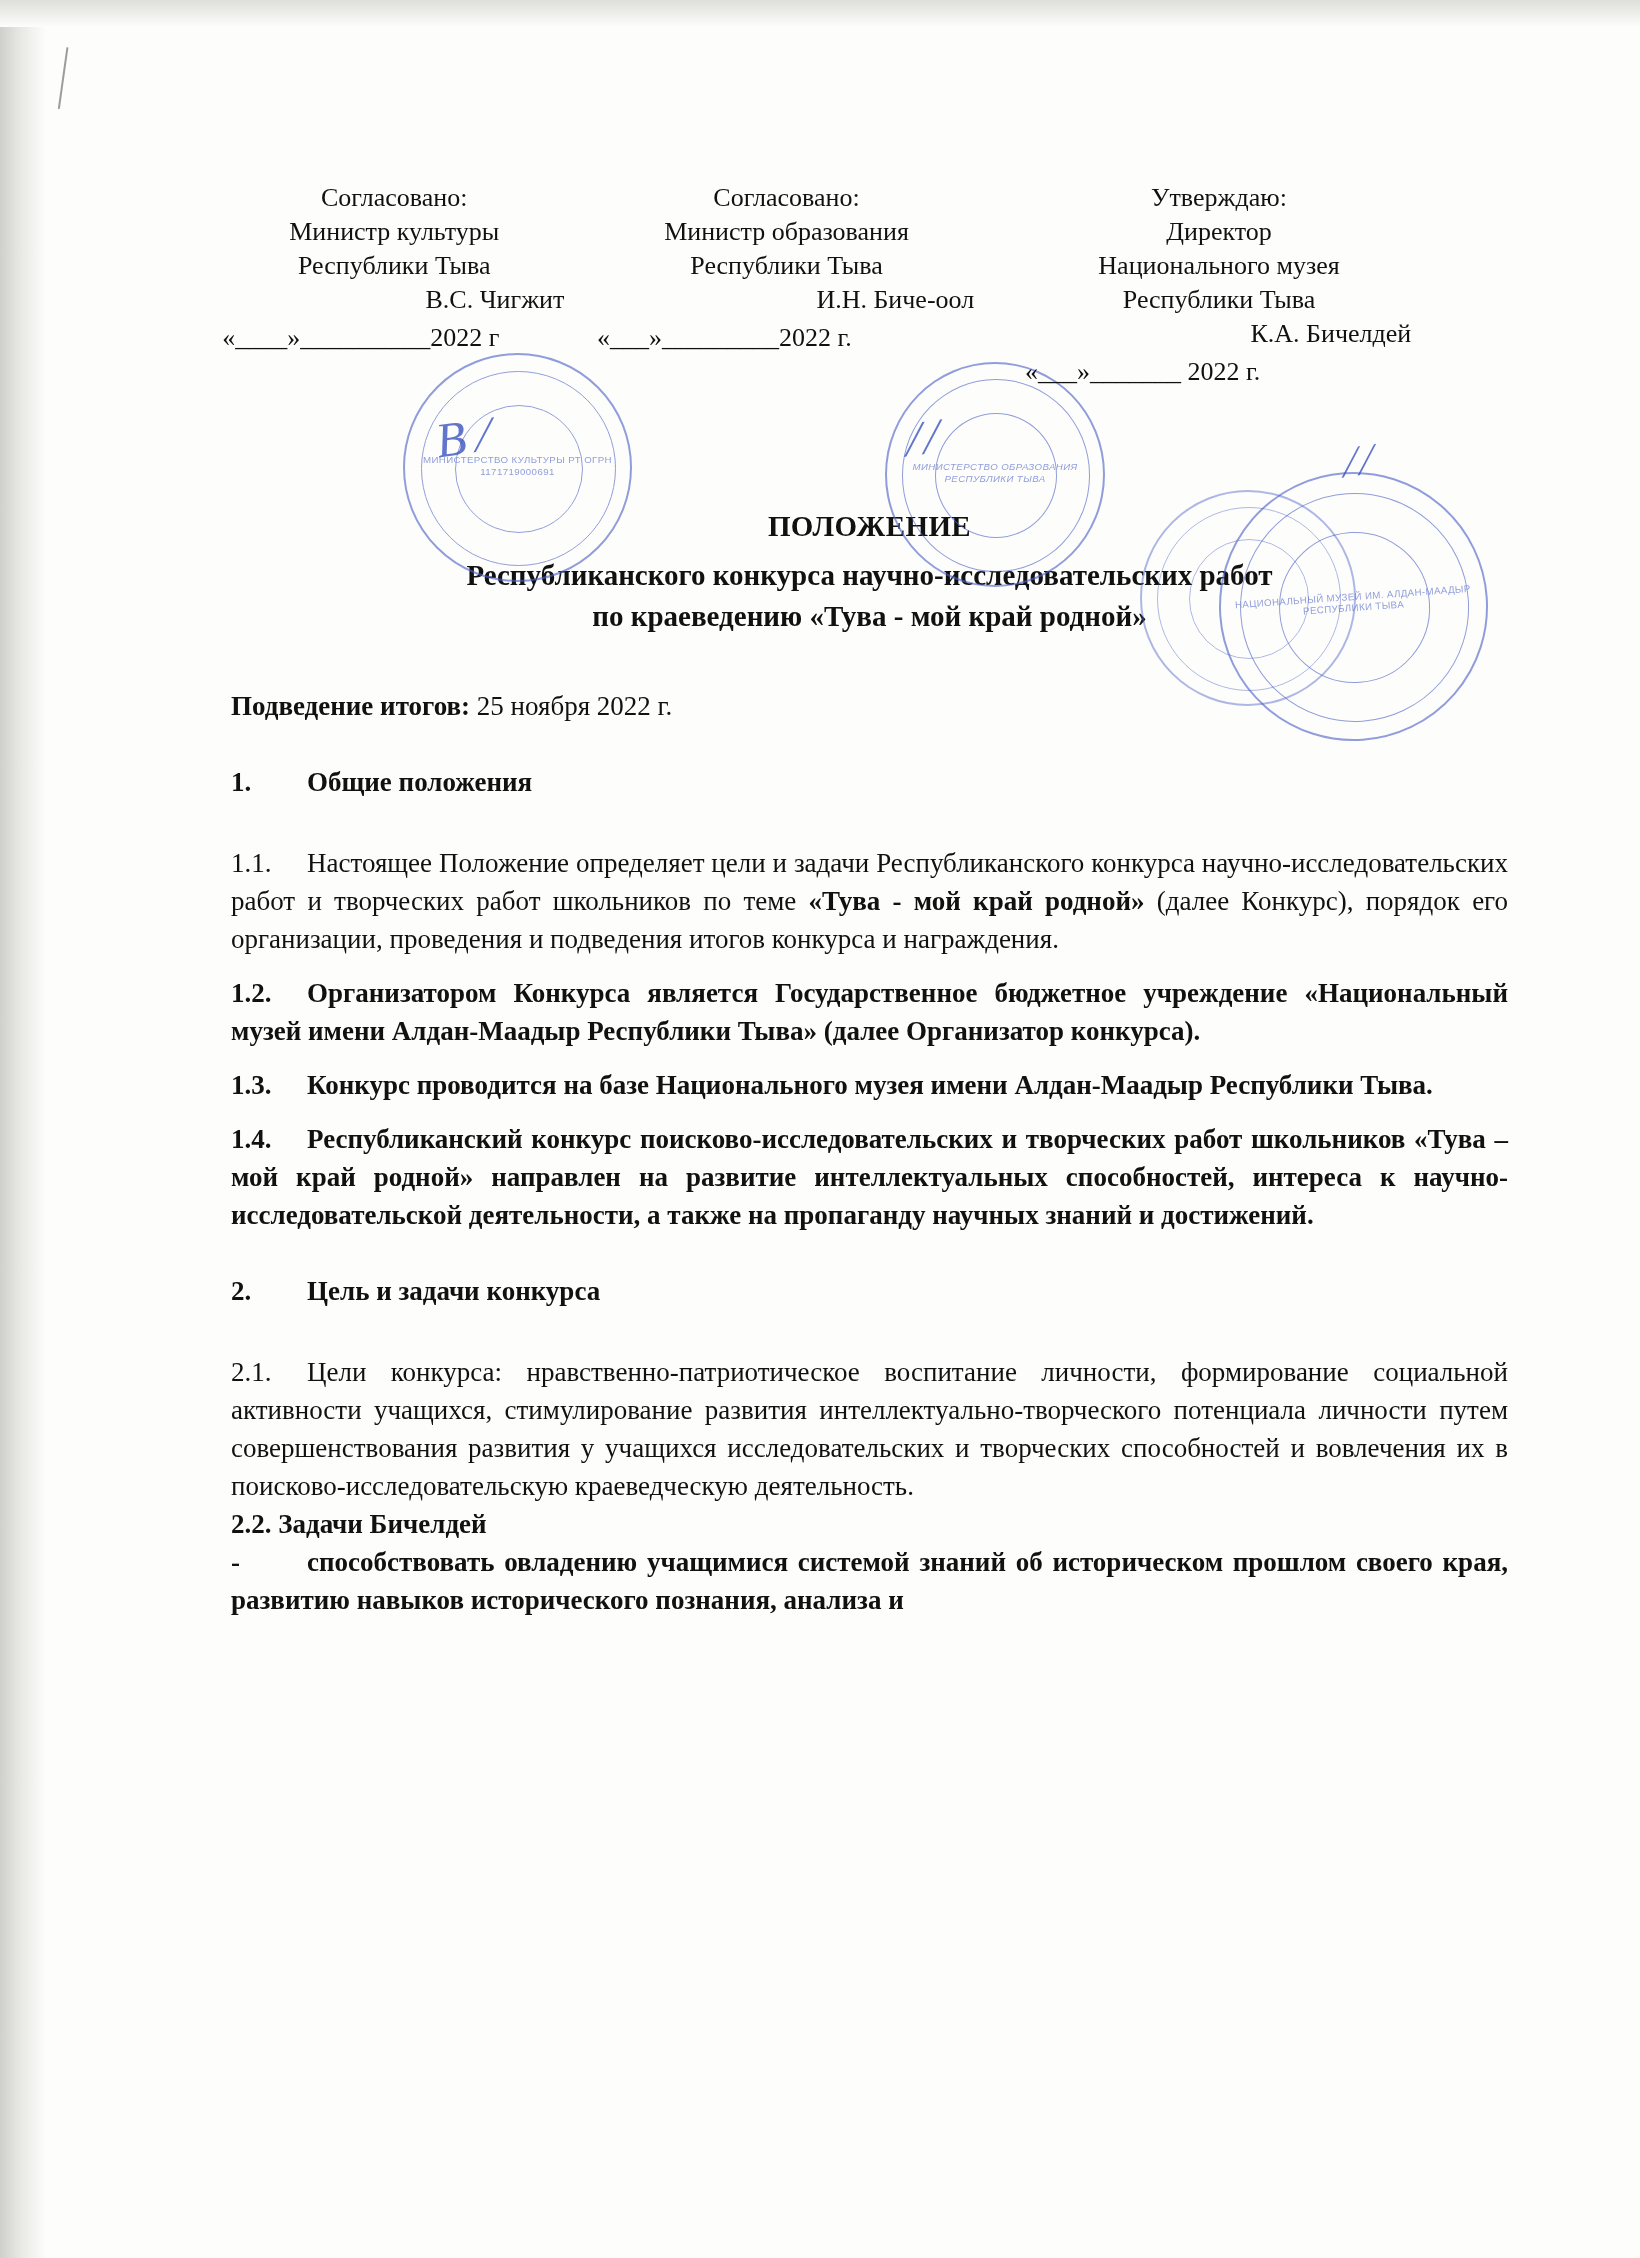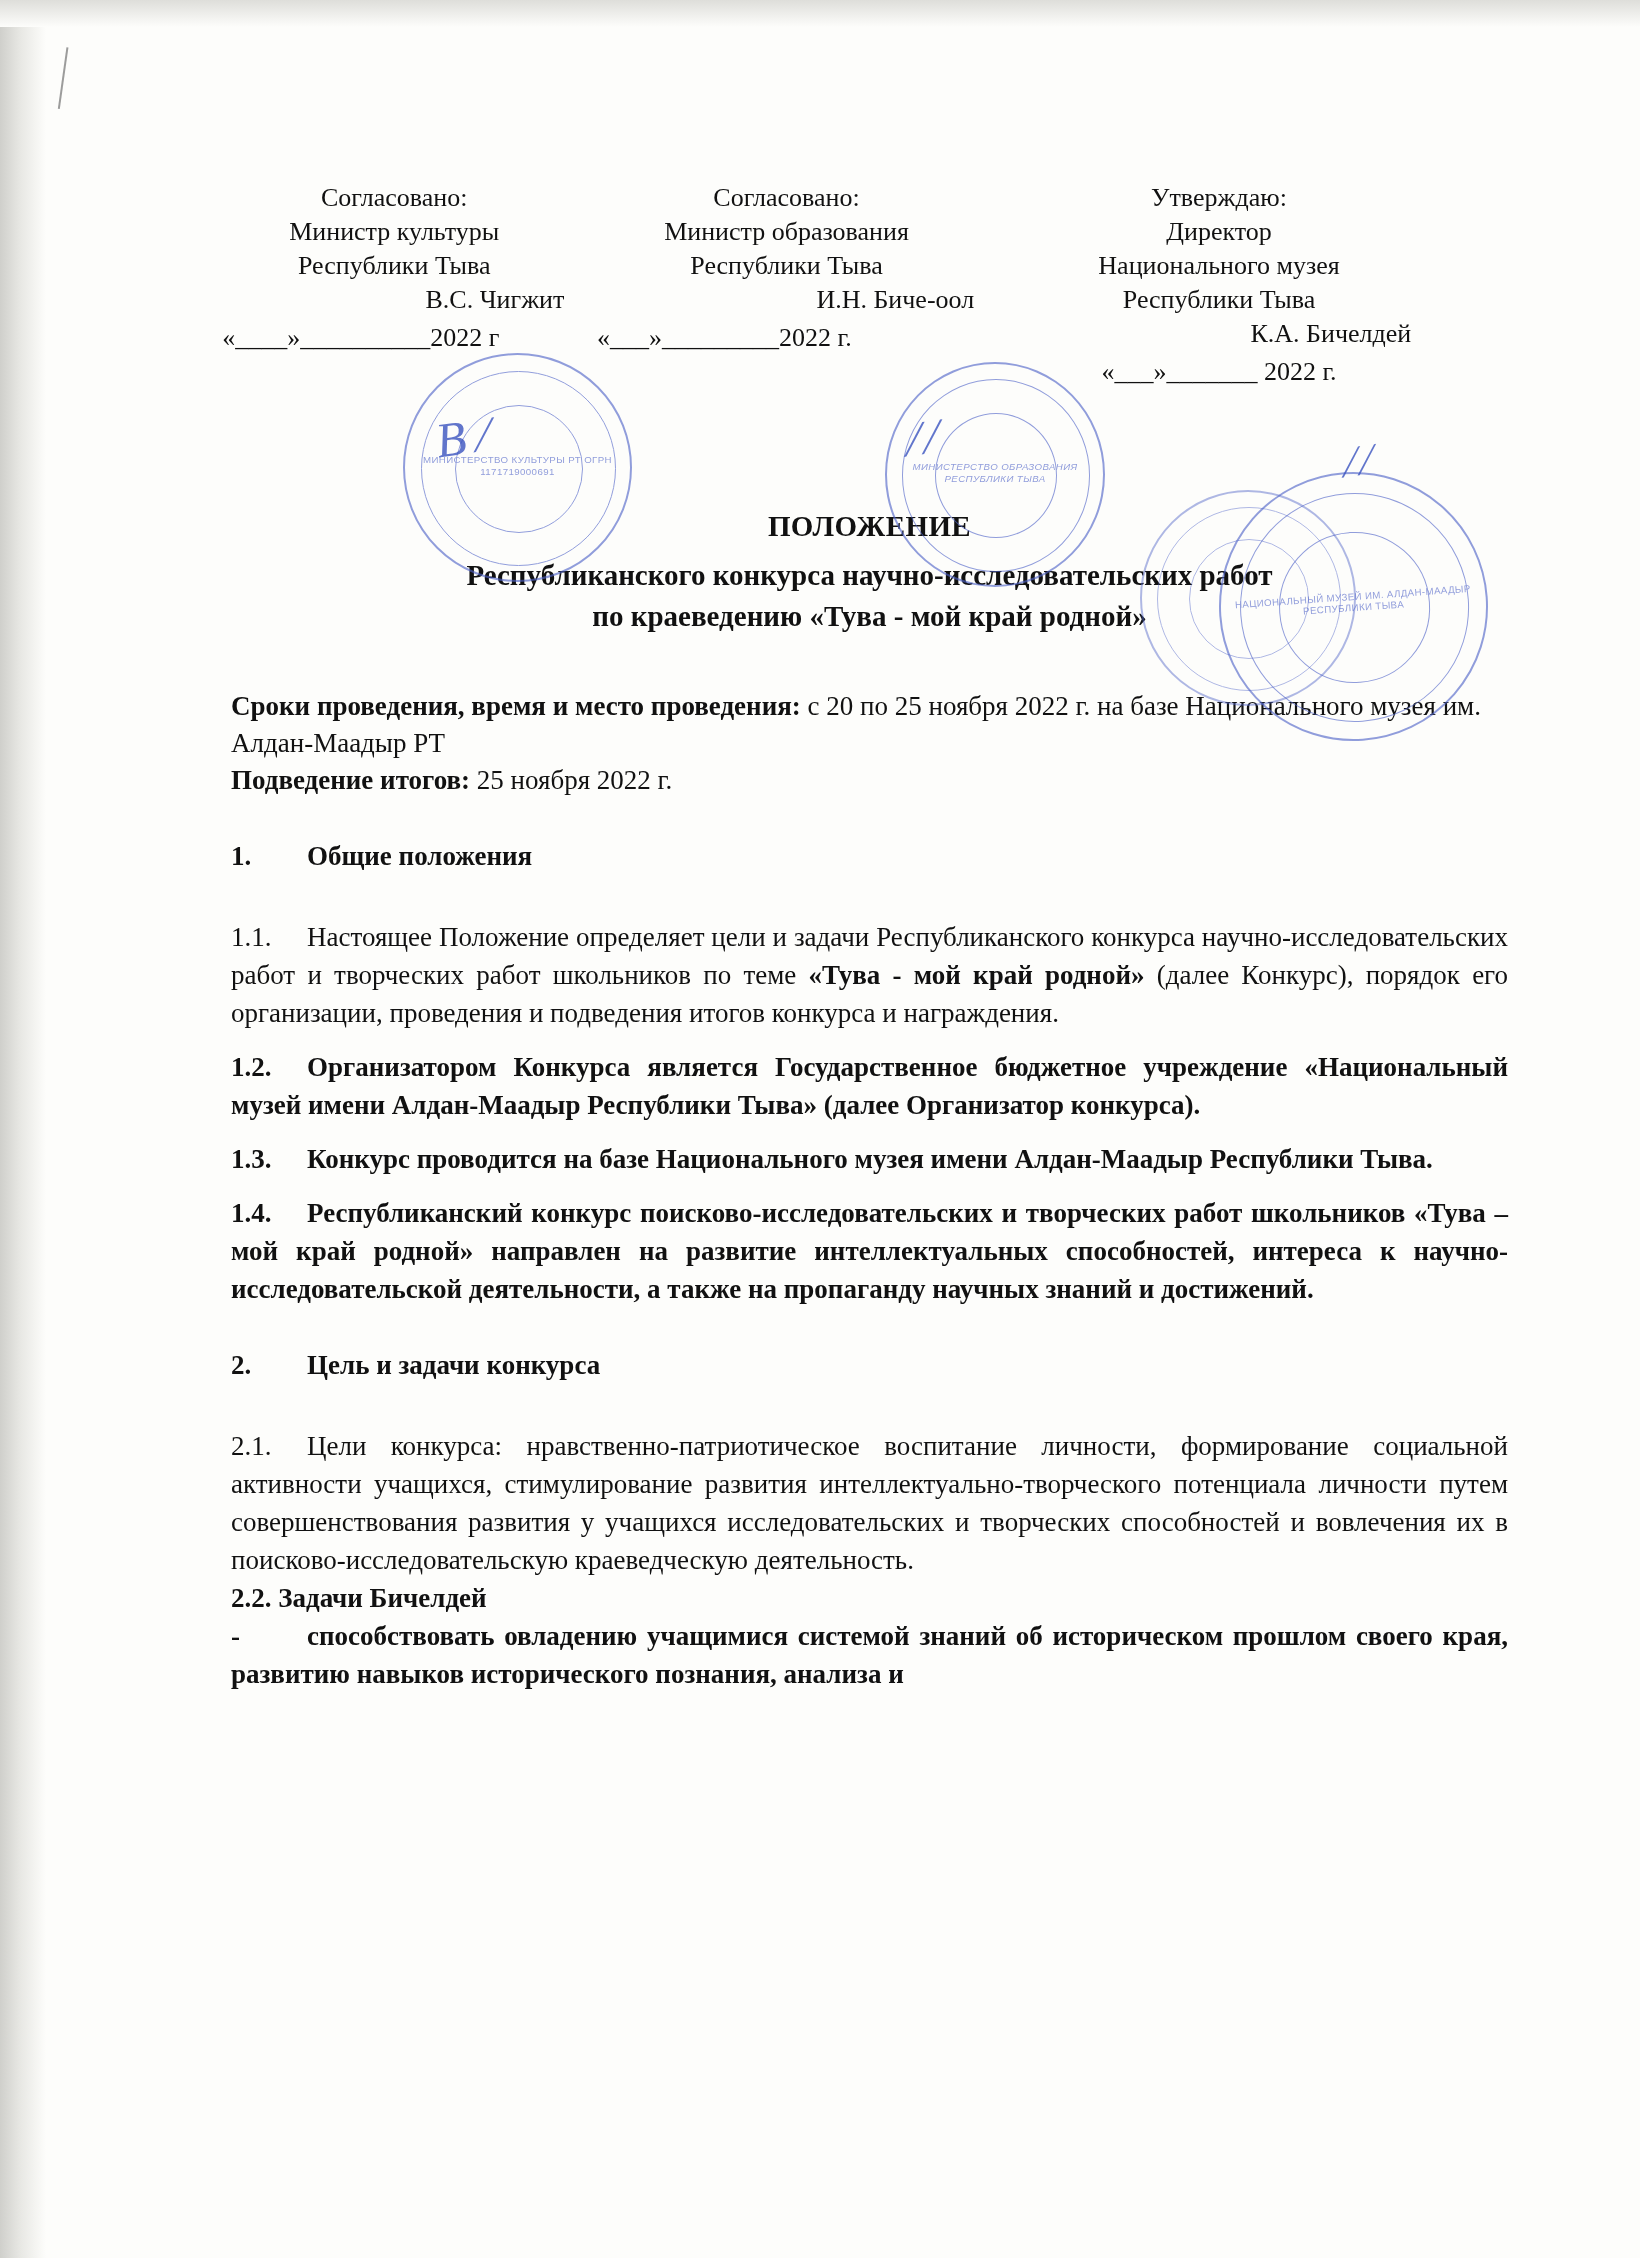--- a/index.html
+++ b/index.html
@@ -69,21 +69,21 @@
     display: block;
     text-align: right;
     padding-right: 1.8px;
   }
   .sig-date {
     display: block;
     margin-top: 3.5px;
     text-align: left;
     letter-spacing: 0px;
   }
-  .sig-date.right { text-align: center; }
+  .sig-date.right { text-align: left; }
 
   
   .stamp {
     position: absolute;
     border-radius: 50%;
     border: 2.6px solid #4f63c8;
     opacity: .62;
     pointer-events: none;
   }
   .stamp::before {
@@ -235,23 +235,20 @@
     </div>
 
     <div class="doc-title">ПОЛОЖЕНИЕ</div>
     <div class="doc-subtitle">
       <div>Республиканского конкурса научно-исследовательских работ</div>
       <div>по краеведению «Тува - мой край родной»</div>
     </div>
 
     <div class="meta">
       <div>
-        <b>Сроки проведения, время и место проведения:</b><span> с 20 по 25 ноября 2022 г. на базе Национального музея им. Алдан-Маадыр РТ</span>
-      </div>
-      <div>
         <b>Подведение итогов:</b><span> 25 ноября 2022 г.</span>
       </div>
     </div>
 
     <div class="section-head">
       <span class="num">1.</span>
       <span>Общие положения</span>
     </div>
     <div class="para-wrap">
       <p class="para">

